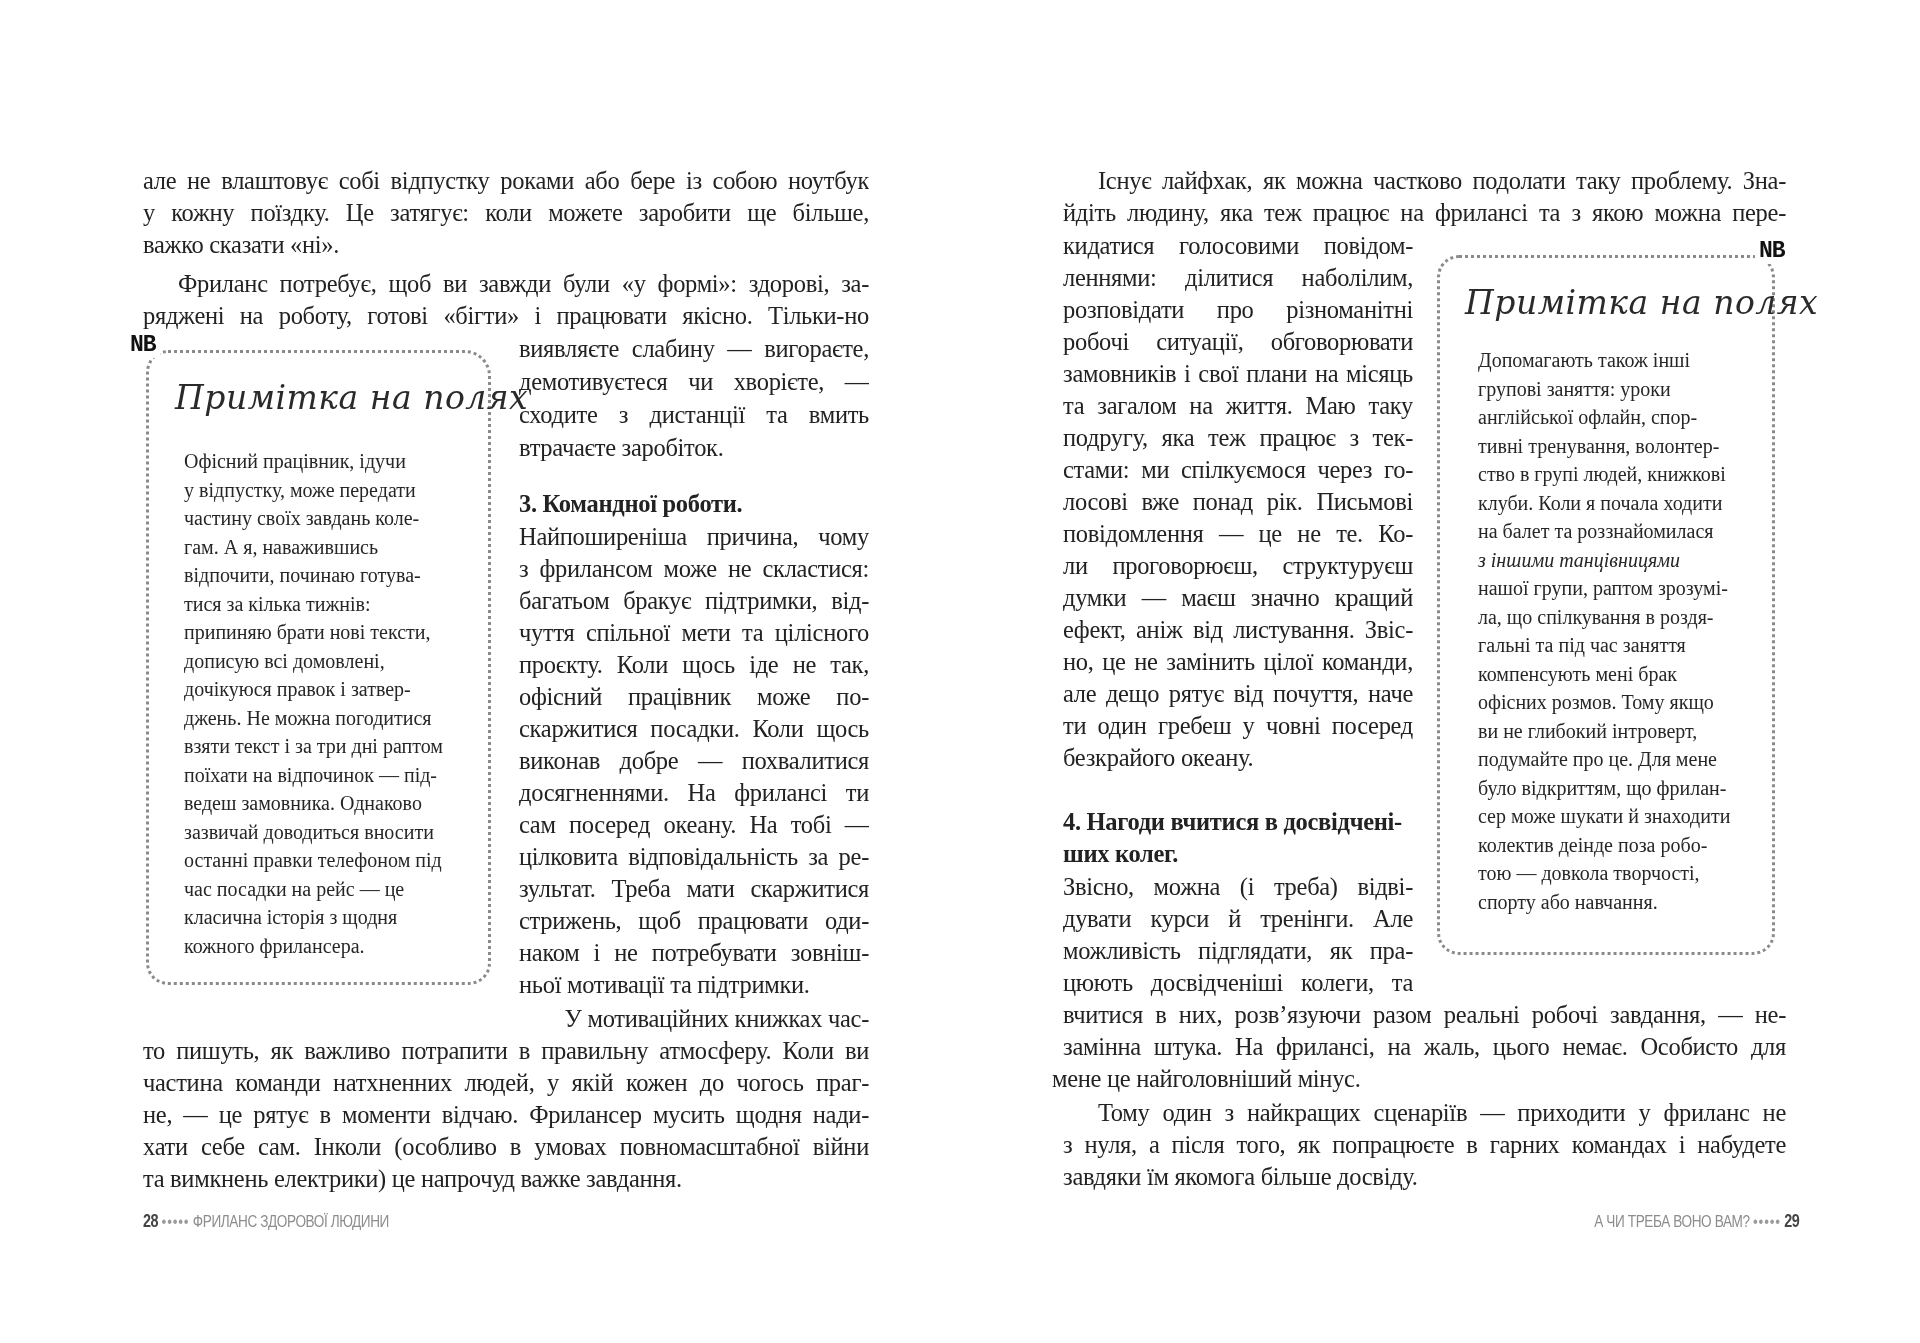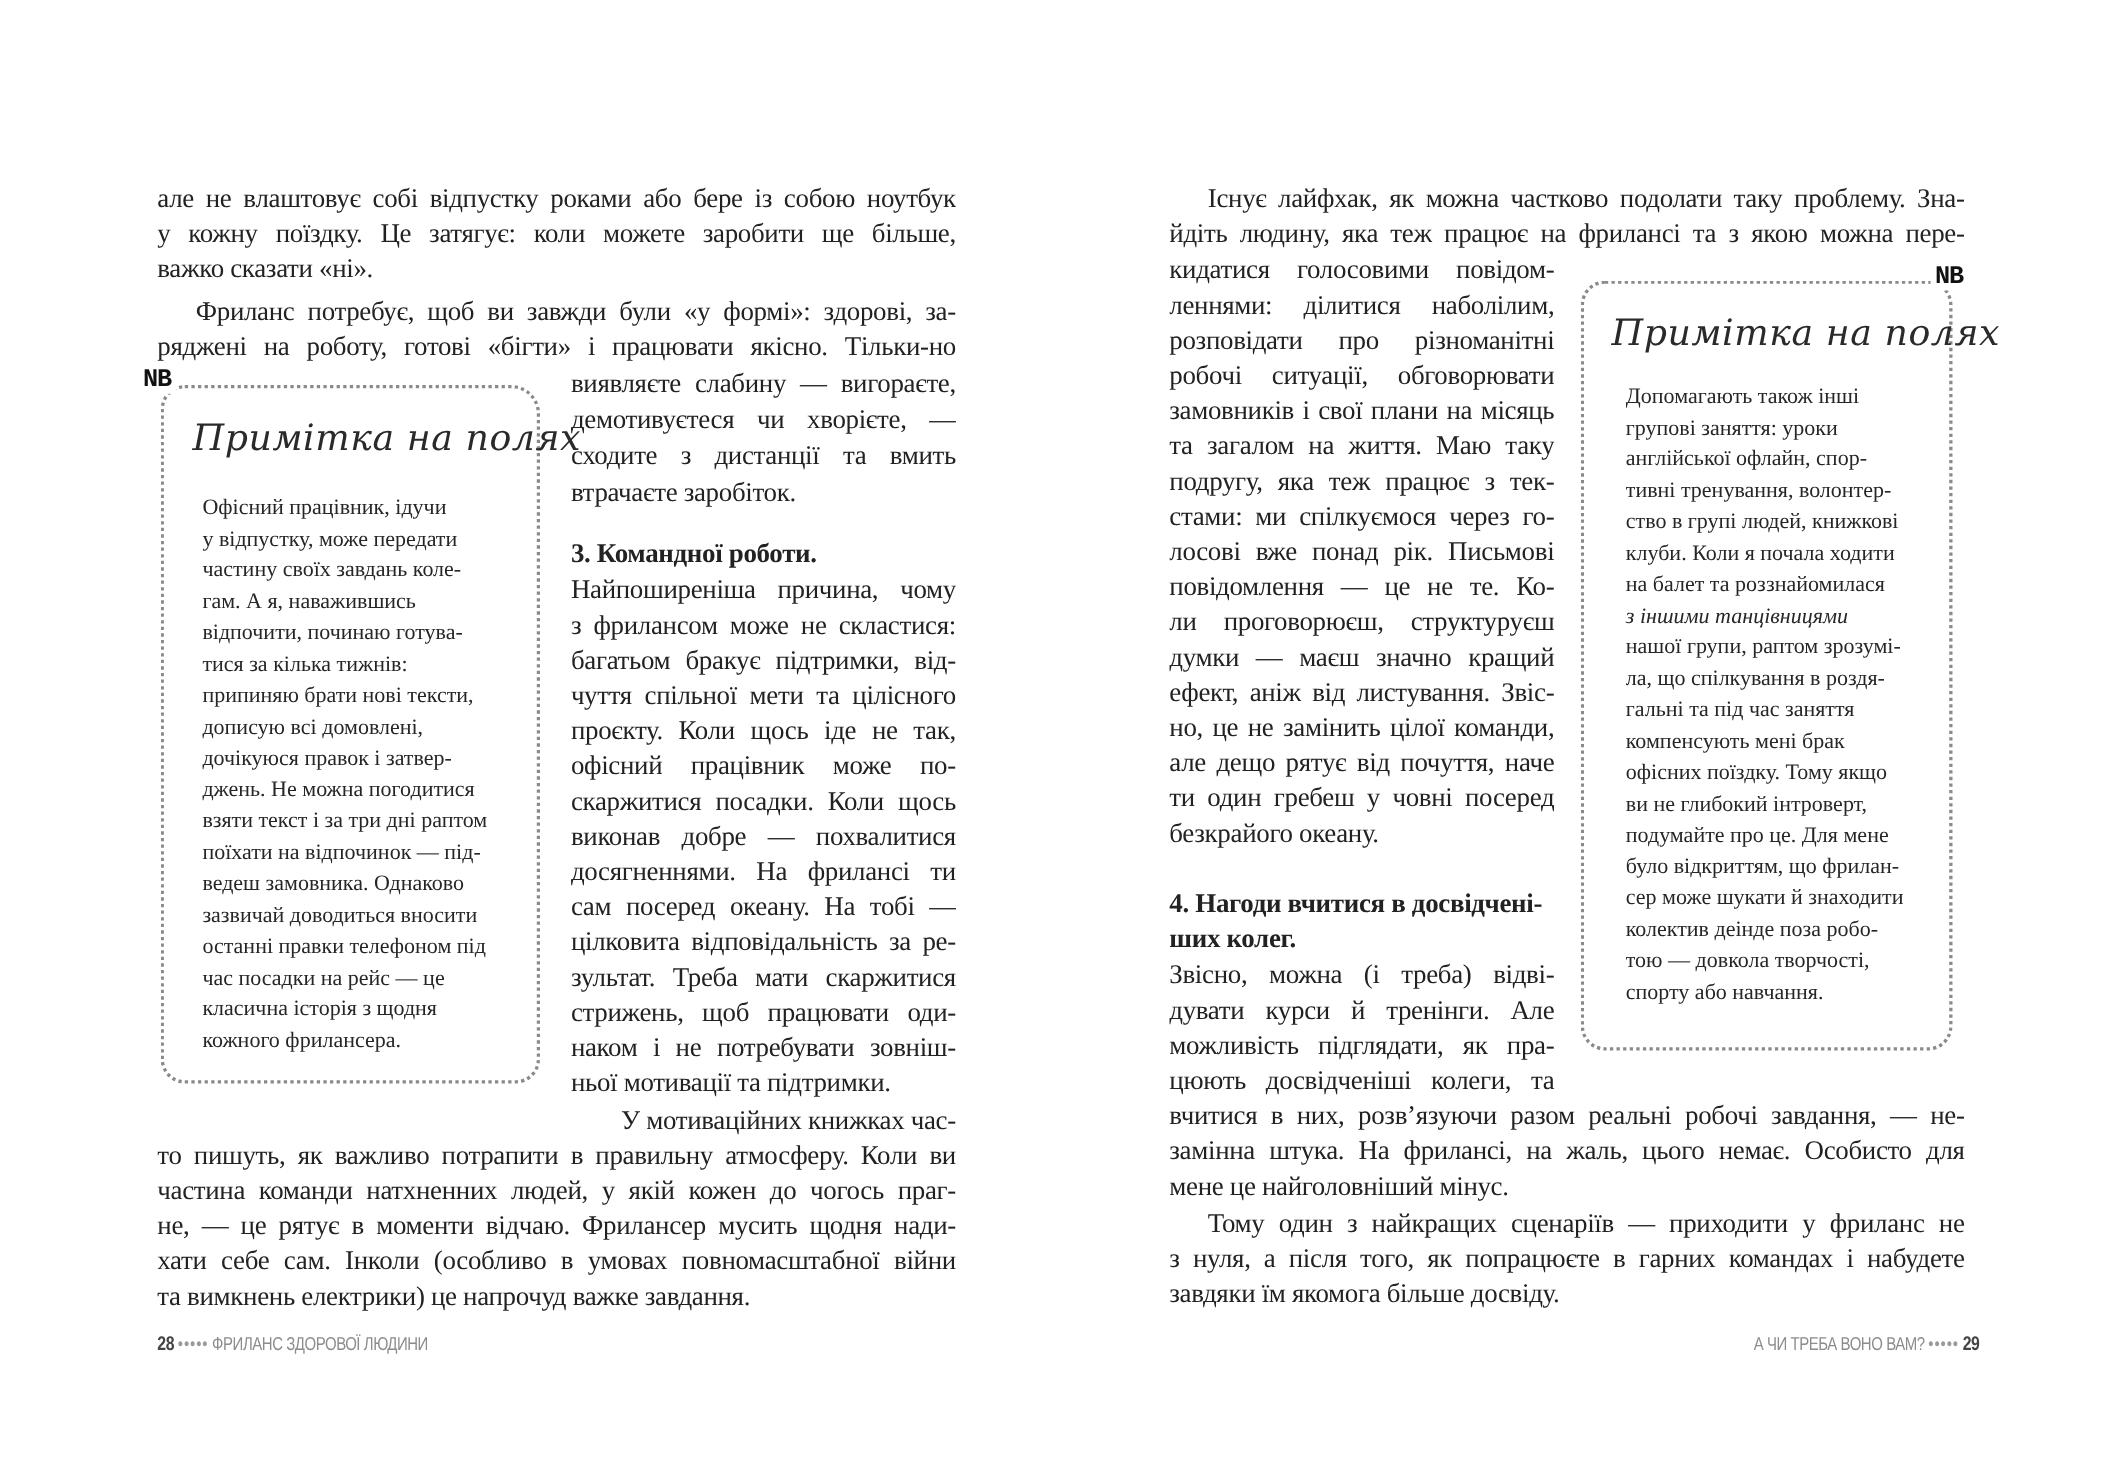--- a/index.html
+++ b/index.html
@@ -141,42 +141,42 @@
   <div class="line bold" style="left:103px;top:806px;width:350px;">4. Нагоди вчитися в досвідчені-</div>
   <div class="line bold" style="left:103px;top:838px;">ших колег.</div>
 
   <div class="line just" style="left:103px;top:871px;width:350px;">Звісно, можна (і треба) відві-</div>
   <div class="line just" style="left:103px;top:903px;width:350px;">дувати курси й тренінги. Але</div>
   <div class="line just" style="left:103px;top:935px;width:350px;">можливість підглядати, як пра-</div>
   <div class="line just" style="left:103px;top:967px;width:350px;">цюють досвідченіші колеги, та</div>
 
   <div class="line just" style="left:103px;top:999px;width:723px;">вчитися в них, розв’язуючи разом реальні робочі завдання, — не-</div>
   <div class="line just" style="left:103px;top:1031px;width:723px;">замінна штука. На фрилансі, на жаль, цього немає. Особисто для</div>
-  <div class="line" style="left:103px;top:1063px;">мене це найголовніший мінус.</div>
+  <div class="line" style="left:92px;top:1063px;">мене це найголовніший мінус.</div>
   <div class="line just" style="left:138px;top:1097px;width:688px;">Тому один з найкращих сценаріїв — приходити у фриланс не</div>
   <div class="line just" style="left:103px;top:1129px;width:723px;">з нуля, а після того, як попрацюєте в гарних командах і набудете</div>
   <div class="line" style="left:103px;top:1161px;">завдяки їм якомога більше досвіду.</div>
 
   <div class="note note-right" style="left:477px;"></div>
   <div class="nb" style="left:795px;top:238px;">NB</div>
   <div class="note-title" style="left:505px;top:283px;">Примітка на полях</div>
   <div class="note-body">
     <div class="note-line" style="left:507px;top:346px;">Допомагають також інші</div>
     <div class="note-line" style="left:507px;top:375px;">групові заняття: уроки</div>
     <div class="note-line" style="left:507px;top:403px;">англійської офлайн, спор-</div>
     <div class="note-line" style="left:507px;top:432px;">тивні тренування, волонтер-</div>
     <div class="note-line" style="left:507px;top:460px;">ство в групі людей, книжкові</div>
     <div class="note-line" style="left:507px;top:489px;">клуби. Коли я почала ходити</div>
     <div class="note-line" style="left:507px;top:517px;">на балет та роззнайомилася</div>
     <div class="note-line" style="left:507px;top:546px;font-style:italic;">з іншими танцівницями</div>
     <div class="note-line" style="left:507px;top:574px;">нашої групи, раптом зрозумі-</div>
     <div class="note-line" style="left:507px;top:603px;">ла, що спілкування в роздя-</div>
     <div class="note-line" style="left:507px;top:631px;">гальні та під час заняття</div>
     <div class="note-line" style="left:507px;top:660px;">компенсують мені брак</div>
-    <div class="note-line" style="left:507px;top:688px;">офісних поїздку. Тому якщо</div>
+    <div class="note-line" style="left:507px;top:688px;">офісних розмов. Тому якщо</div>
     <div class="note-line" style="left:507px;top:717px;">ви не глибокий інтроверт,</div>
     <div class="note-line" style="left:507px;top:745px;">подумайте про це. Для мене</div>
     <div class="note-line" style="left:507px;top:774px;">було відкриттям, що фрилан-</div>
     <div class="note-line" style="left:507px;top:802px;">сер може шукати й знаходити</div>
     <div class="note-line" style="left:507px;top:831px;">колектив деінде поза робо-</div>
     <div class="note-line" style="left:507px;top:859px;">тою — довкола творчості,</div>
     <div class="note-line" style="left:507px;top:888px;">спорту або навчання.</div>
   </div>
 
   <div class="footer footer-right">

